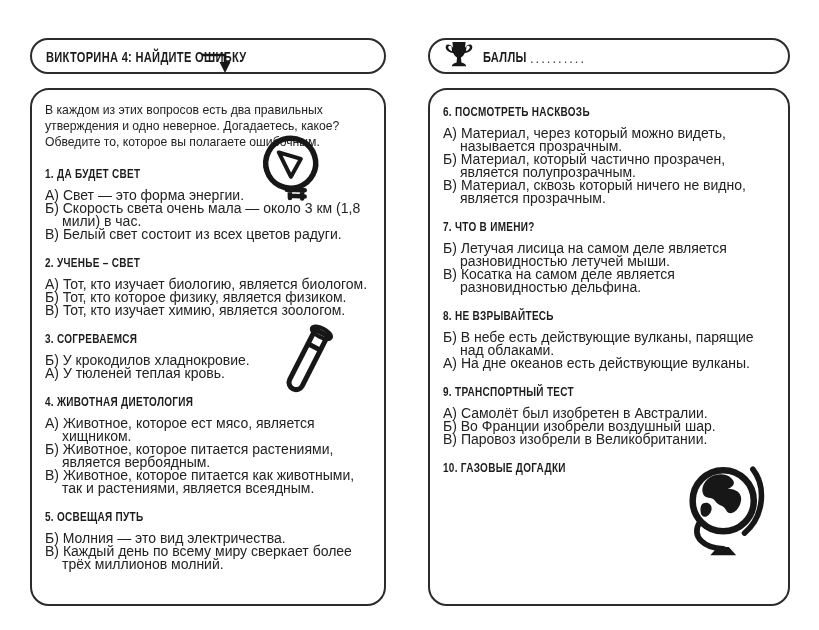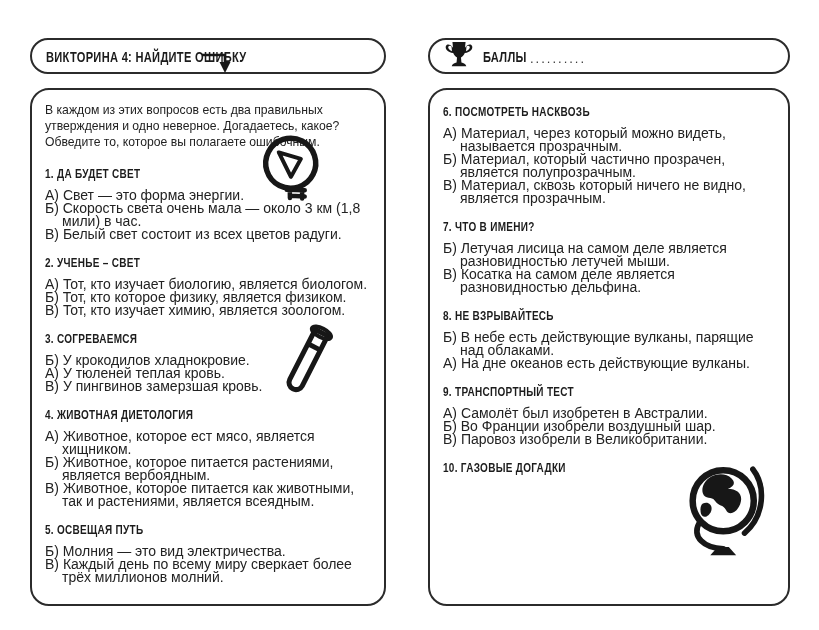--- a/index.html
+++ b/index.html
@@ -132,21 +132,20 @@
           <ellipse class="ink-stroke" cx="32" cy="8" rx="10.5" ry="4.5" stroke-width="4"></ellipse>
           <path class="ink-stroke" d="M25 24 h14" stroke-width="5"></path>
         </g>
       </svg>
     </span>
 
     <div class="question">
       <div class="q-title-row"><span class="hand-caps q-title">3. СОГРЕВАЕМСЯ</span></div>
       <div class="option">Б) У крокодилов хладнокровие.</div>
       <div class="option">А) У тюленей теплая кровь.</div>
-      <div class="option">В) У пингвинов замерзшая кровь.</div>
     </div>
 
     <div class="question">
       <div class="q-title-row"><span class="hand-caps q-title">4. ЖИВОТНАЯ ДИЕТОЛОГИЯ</span></div>
       <div class="option">А) Животное, которое ест мясо, является хищником.</div>
       <div class="option">Б) Животное, которое питается растениями, является вербоядным.</div>
       <div class="option">В) Животное, которое питается как животными, так и растениями, является всеядным.</div>
     </div>
 
     <div class="question">

